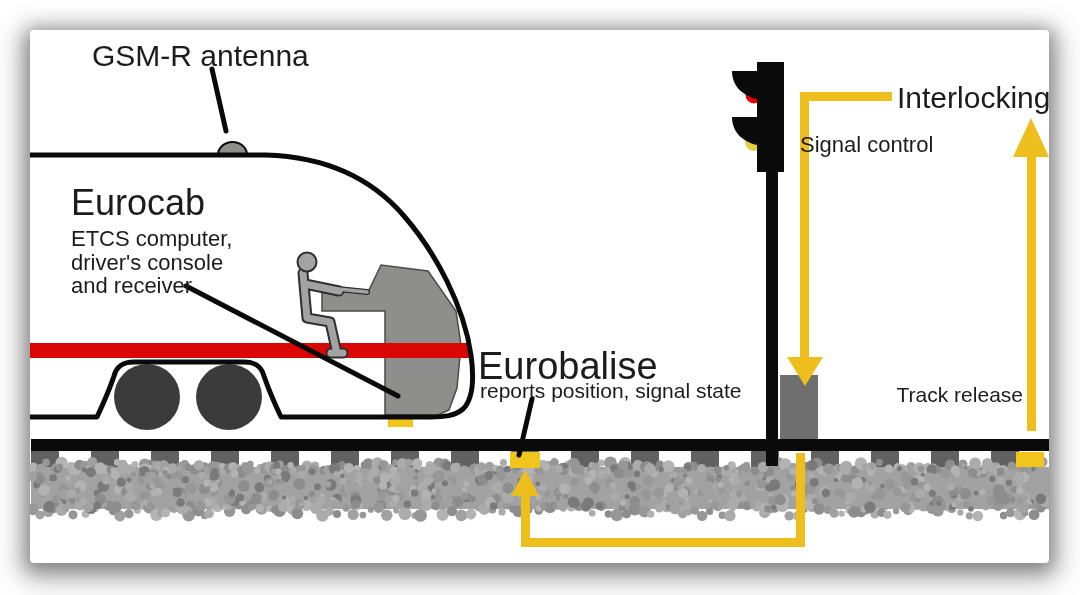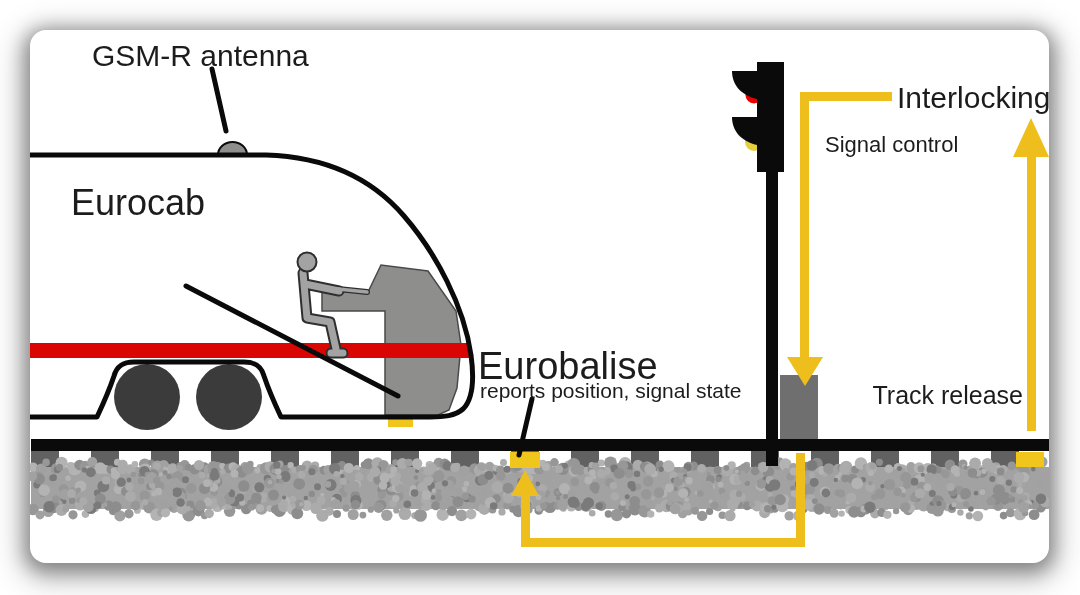--- a/index.html
+++ b/index.html
@@ -1,31 +1,31 @@
 <!DOCTYPE html>
 <html style="--connection-yellow: #edbe1c; --device-yellow: #f0c51c; --stripe-red: #d90604; --signal-red: #e60000; --signal-yellow: #e6cf3e; --outline-black: #0a0a0a; --equipment-gray: #8e8e8c; --driver-gray: #a3a3a3; --leu-gray: #6f6f6f; --wheel-gray: #3b3b3b; --tie-gray: #616161; --ballast-gray: #a2a2a2; --antenna-gray: #8e8e8c; --text-color: #1c1c1c;"><head>
 <meta charset="utf-8">
 <style>
   html,body{margin:0;padding:0;background:#ffffff;width:1080px;height:595px;overflow:hidden;}
   body{font-family:"Liberation Sans", sans-serif;}
   #page{
     position:absolute;left:30px;top:30px;width:1019px;height:533px;
-    background:#ffffff;border-radius:16px;overflow:hidden;
+    background:#ffffff;border-radius:4px;overflow:hidden;
     box-shadow:0 4px 18px 5px rgba(0,0,0,0.35), 0 8px 30px 10px rgba(0,0,0,0.22);
   }
   #canvas{position:absolute;left:-30px;top:-30px;width:1080px;height:595px;}
   .lbl{position:absolute;color:var(--text-color);white-space:nowrap;line-height:1;}
   .lbl-gsmr{left:62px;top:11px;font-size:30px;}
   .lbl-eurocab-title{left:41px;top:155px;font-size:36px;text-align:center;}
   .lbl-eurocab-desc{left:41px;top:197px;font-size:22px;line-height:23.5px;}
   .lbl-eurobalise-title{left:448px;top:317px;font-size:38px;}
   .lbl-eurobalise-desc{left:450px;top:350px;font-size:21px;text-align:right;}
-  .lbl-signal-control{left:795px;top:104px;font-size:22px;}
+  .lbl-signal-control{left:770px;top:104px;font-size:22px;}
   .lbl-interlocking{left:867px;top:53px;font-size:30px;}
-  .lbl-track-release{right:26px;top:354px;font-size:25px;line-height:22px;text-align:center;}
+  .lbl-track-release{right:26px;top:354px;font-size:21px;line-height:22px;text-align:center;}
 </style>
 </head>
 <body>
 
 <div id="page">
 
   <svg id="canvas" viewBox="0 0 1080 595">
     <defs>
       <pattern id="ties" x="31" y="451" width="60" height="17" patternUnits="userSpaceOnUse">
         <rect width="28" height="17" style="fill:var(--tie-gray)"></rect>
@@ -1004,20 +1004,25 @@
     <g style="stroke:var(--outline-black)" stroke-width="5" stroke-linecap="round">
       <line x1="212" y1="69" x2="226" y2="131"></line>
       <line x1="186" y1="286" x2="398" y2="396"></line>
       <line x1="532" y1="399" x2="519" y2="455"></line>
     </g>
   </svg>
 
   <div class="lbl lbl-gsmr">GSM-R antenna</div>
 
   <div class="lbl lbl-eurocab-title">Eurocab</div>
+  <div class="lbl lbl-eurocab-desc">
+    <div>ETCS computer,</div>
+    <div>driver's console</div>
+    <div>and receiver</div>
+  </div>
 
   <div class="lbl lbl-eurobalise-title">Eurobalise</div>
   <div class="lbl lbl-eurobalise-desc">reports position, signal state</div>
 
   <div class="lbl lbl-signal-control">Signal control</div>
   <div class="lbl lbl-interlocking">Interlocking</div>
 
   <div class="lbl lbl-track-release">
     <div>Track release</div>
   </div>

